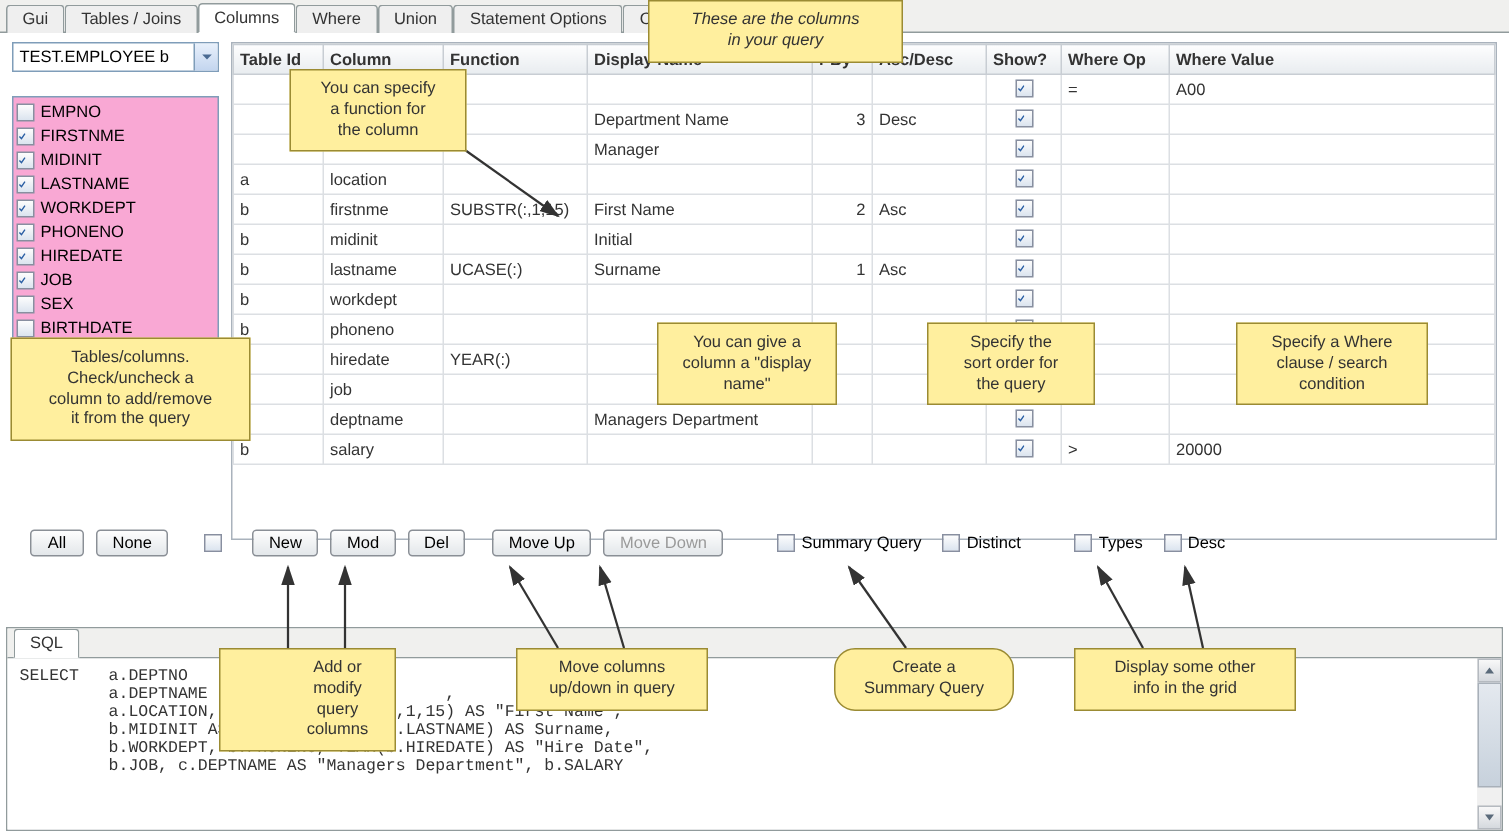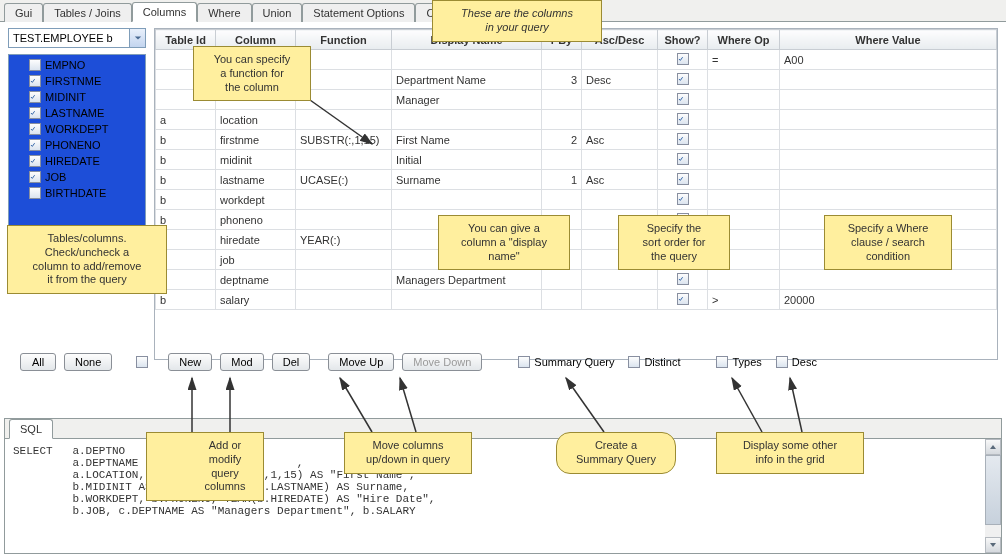--- a/index.html
+++ b/index.html
@@ -11,30 +11,30 @@
   .tab.active { background: #fff; top: 1px; border-bottom: 1px solid #fff; font-weight: normal; }
 
   .upper { display: flex; padding: 6px 8px 4px 8px; height: 342px; gap: 8px; }
 
   
   .left-col { width: 138px; display: flex; flex-direction: column; }
   .combo { position: relative; border: 1px solid #7f9db9; height: 20px; display: flex; align-items: center; padding-left: 4px; background: #fff; }
   .combo .arrow { position: absolute; right: 0; top: 0; width: 16px; height: 18px; border-left: 1px solid #7f9db9; background: linear-gradient(#e8f0fb,#c3d5ef); display: flex; align-items: center; justify-content: center; }
   .combo .arrow svg { width: 8px; height: 8px; }
 
-  .col-list { border: 1px solid #7f9db9; margin-top: 6px; height: 185px; overflow: hidden; background: #1d4ed8; padding: 2px 18px; }
+  .col-list { border: 1px solid #7f9db9; margin-top: 16px; height: 185px; overflow: hidden; background: #f9a8d4; padding: 2px 0; }
   .col-list .item { display: flex; align-items: center; height: 16px; padding-left: 2px; gap: 4px; }
   .chk { width: 12px; height: 12px; border: 1px solid #888fa0; background: linear-gradient(#fdfdfd,#dbe4ef); display: inline-flex; align-items: center; justify-content: center; }
   .chk.checked::after { content: ""; width: 8px; height: 8px; background: none; display: block; position: relative; }
   .chk.checked svg { width: 10px; height: 10px; }
 
   
   .grid-wrap { flex: 1; border: 1px solid #a9b2bc; background: #fff; position: relative; overflow: hidden; }
   table.grid { border-collapse: collapse; width: 100%; table-layout: fixed; }
-  table.grid th { background: linear-gradient(#fdfdfe,#e8ecef); border: 1px solid #c8cdd3; padding: 3px 4px; text-align: center; font-weight: bold; color: #333; height: 20px; }
+  table.grid th { background: linear-gradient(#fdfdfe,#e8ecef); border: 1px solid #c8cdd3; padding: 3px 4px; text-align: left; font-weight: bold; color: #333; height: 20px; }
   table.grid td { border: 1px solid #dcdfe3; padding: 2px 4px; height: 20px; color: #333; background: #fff; }
   .chk-cell { text-align: center; }
 
   
   .btn-row { display: flex; align-items: center; padding: 4px 8px 6px 20px; gap: 8px; height: 30px; position: absolute; top: 348px; left: 0; right: 0; }
   .btn { border: 1px solid #8a8f96; border-radius: 3px; padding: 2px 10px; background: linear-gradient(#fdfdfd,#e3e7ea); cursor: pointer; min-width: 36px; text-align: center; }
   .btn.disabled { color: #9a9a9a; }
   .chk-lbl { display: flex; align-items: center; gap: 4px; margin-left: 6px; }
 
   
@@ -141,20 +141,24 @@
           </span>
           <span>HIREDATE</span>
         </div>
         <div class="item">
           <span class="chk checked">
             <svg class="tick" viewBox="0 0 12 12">
               <path d="M2 6 L5 9 L10 2"></path>
             </svg>
           </span>
           <span>JOB</span>
+        </div>
+        <div class="item">
+          <span class="chk"></span>
+          <span>SEX</span>
         </div>
         <div class="item">
           <span class="chk"></span>
           <span>BIRTHDATE</span>
         </div>
       </div>
   </div>
 
   <div class="grid-wrap">
     <table class="grid" id="grid">
@@ -443,21 +447,21 @@
 
 <div class="callout" style="left:432px; top:0px; width:170px;"><span style="white-space:pre-line;font-style:italic;">These are the columns
 in your query</span></div>
 <div class="callout" style="left:193px; top:46px; width:118px;"><span style="white-space:pre-line;">You can specify
 a function for
 the column</span></div>
 <div class="callout" style="left:7px; top:225px; width:160px;"><span style="white-space:pre-line;">Tables/columns.
 Check/uncheck a
 column to add/remove
 it from the query</span></div>
-<div class="callout" style="left:438px; top:215px; width:132px;"><span style="white-space:pre-line;">You can give a
+<div class="callout" style="left:438px; top:215px; width:120px;"><span style="white-space:pre-line;">You can give a
 column a "display
 name"</span></div>
 <div class="callout" style="left:618px; top:215px; width:112px;"><span style="white-space:pre-line;">Specify the
 sort order for
 the query</span></div>
 <div class="callout" style="left:824px; top:215px; width:128px;"><span style="white-space:pre-line;">Specify a Where
 clause / search
 condition</span></div>
 <div class="callout" style="left:146px; top:432px; width:118px;padding-left:48px;"><span style="white-space:pre-line;">Add or modify
 query columns</span></div>

